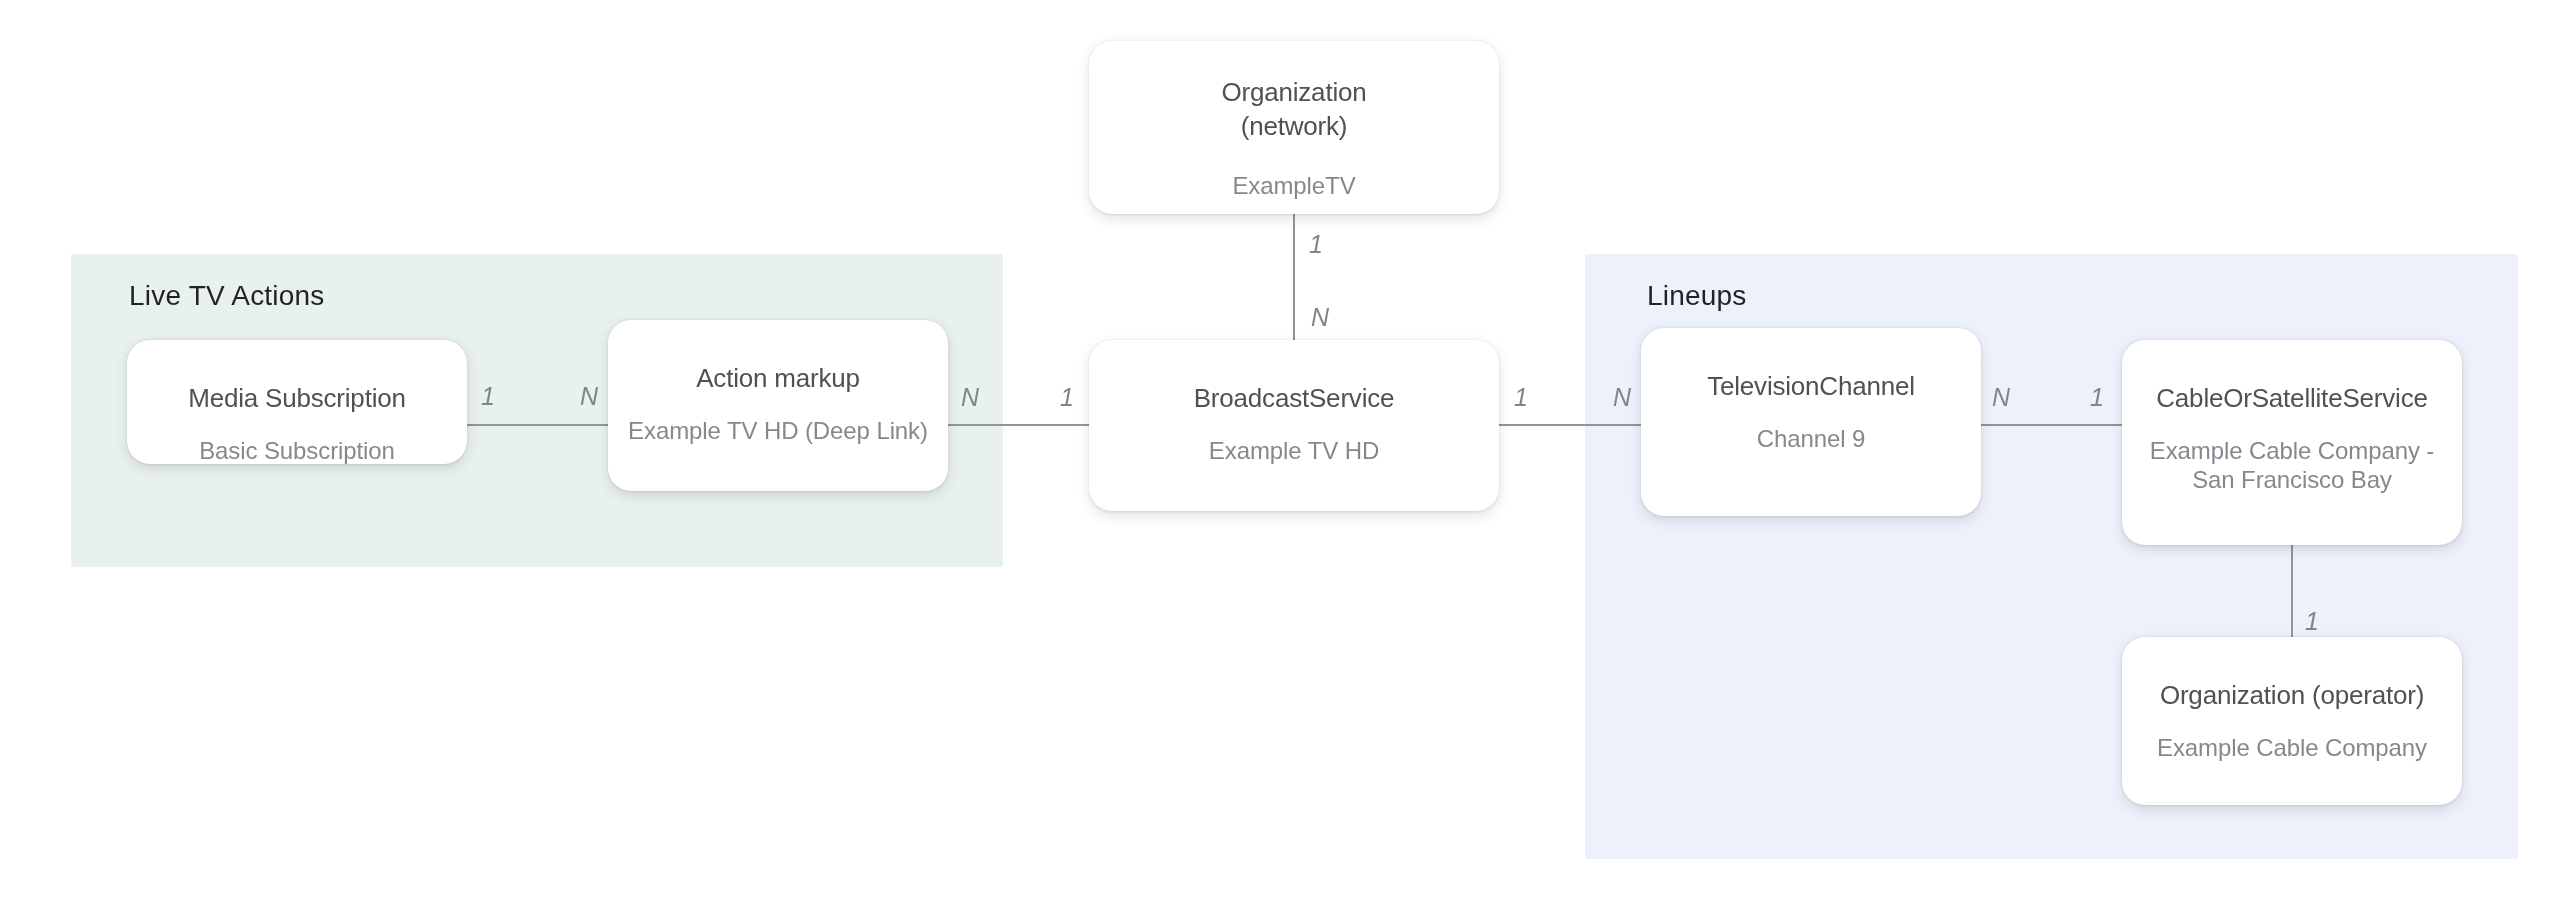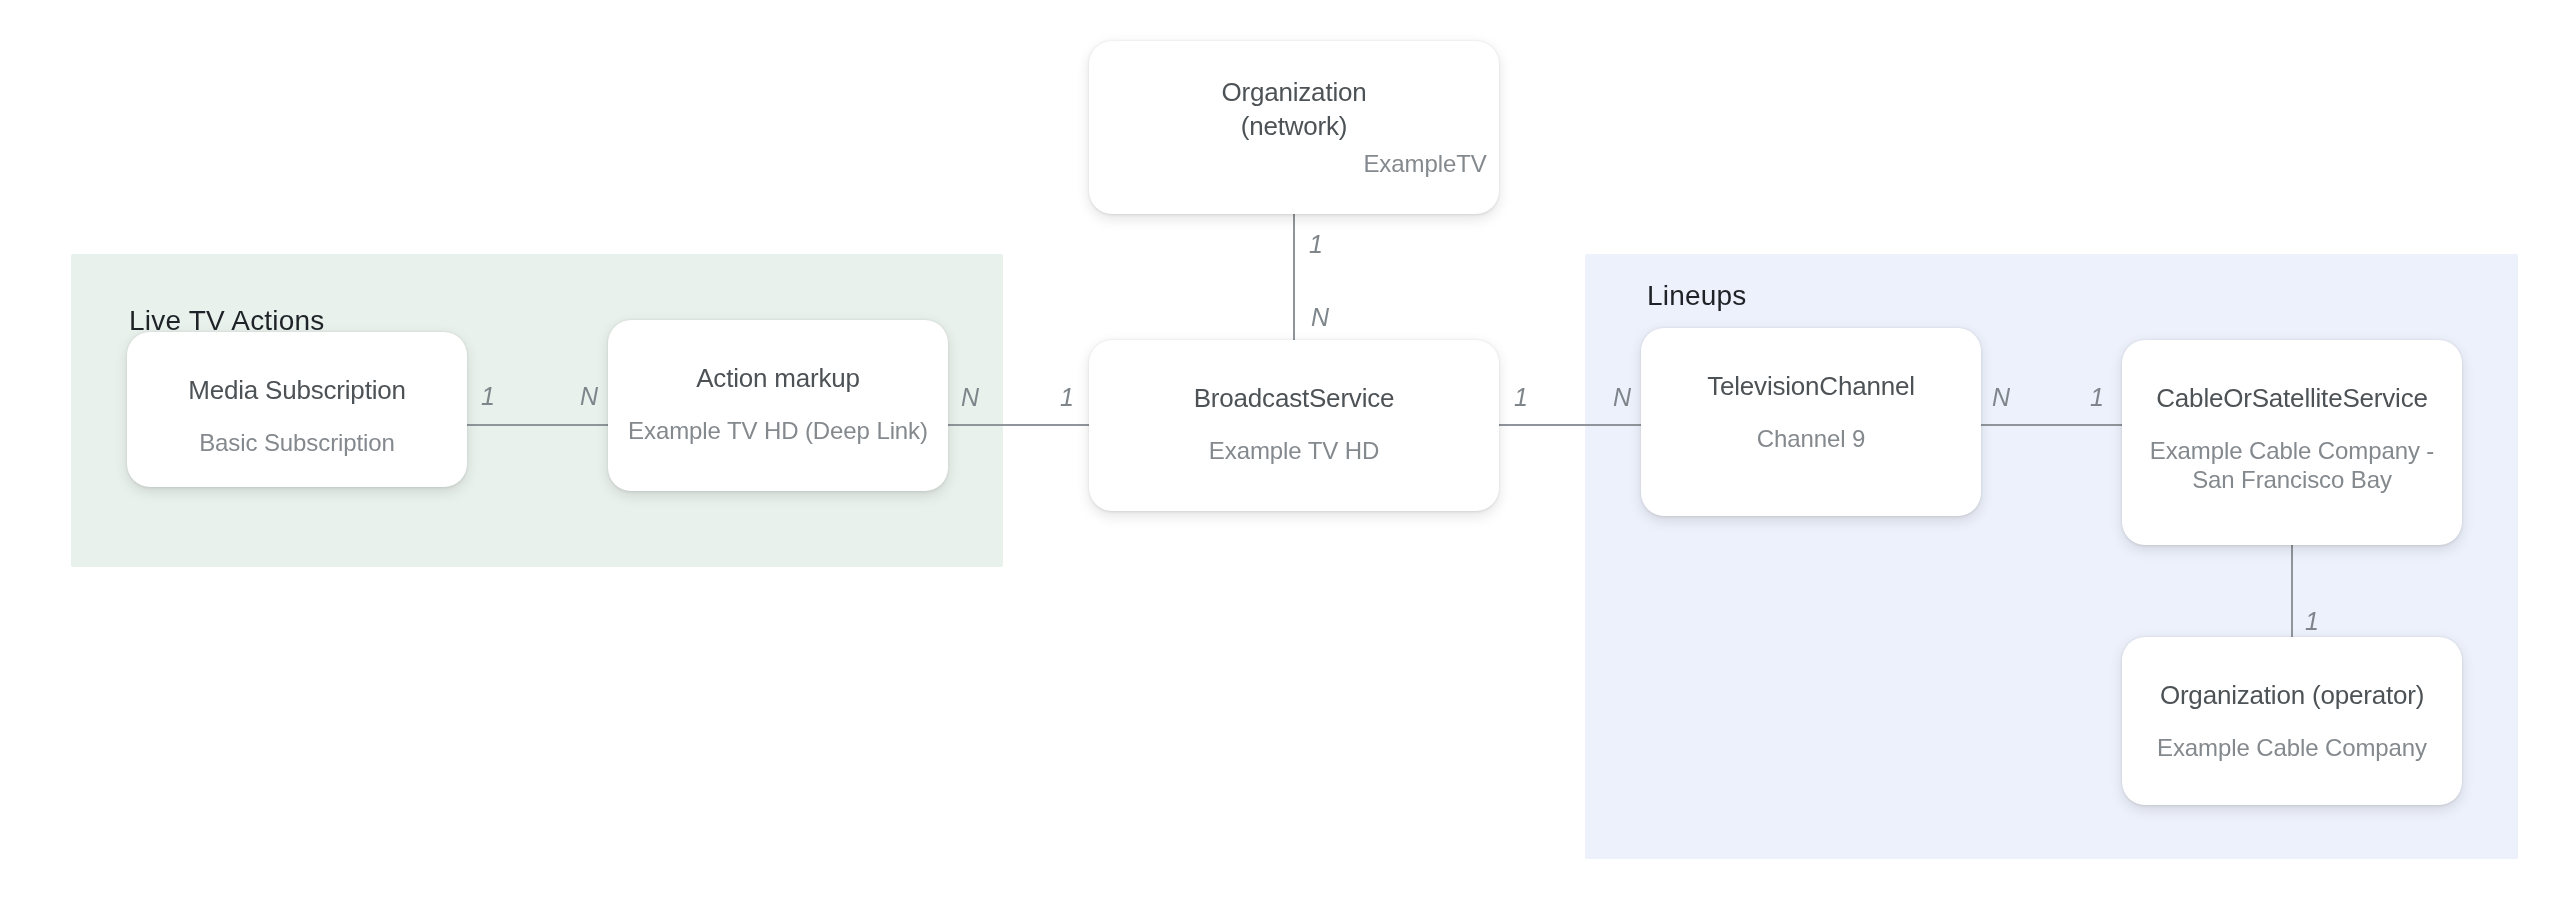--- a/index.html
+++ b/index.html
@@ -31,21 +31,21 @@
     background: #edf1fb;
   }
   .region-title {
     position: absolute;
     font-size: 28px;
     line-height: 32px;
     color: #1f2328;
     letter-spacing: 0.2px;
     white-space: nowrap;
   }
-  .region-title.live-tv { left: 129px; top: 280px; margin-top: 25px; }
+  .region-title.live-tv { left: 129px; top: 280px; }
   .region-title.lineups { left: 1647px; top: 280px; }
 
   
   .edge {
     position: absolute;
     background: #8f959a;
   }
   .edge.h { height: 1.8px; }
   .edge.v { width: 1.8px; }
 
@@ -79,22 +79,22 @@
   }
   .node .subtitle {
     margin-top: 21px;
     font-size: 24px;
     line-height: 29px;
     color: #84898e;
     white-space: pre-line;
     letter-spacing: -0.1px;
   }
   .node.org-network { left: 1089px; top: 41px;  width: 410px; height: 173px; padding-top: 34px; }
-  .node.org-network .subtitle { margin-top: 6px; text-align: right; }
-  .node.media-subscription  { left: 127px;  top: 332px; width: 340px; height: 155px; }
+  .node.org-network .subtitle { margin-top: 28px; }
+  .node.media-subscription  { left: 127px;  top: 340px; width: 340px; height: 124px; }
   .node.action-markup       { left: 608px;  top: 320px; width: 340px; height: 171px; }
   .node.broadcast-service   { left: 1089px; top: 340px; width: 410px; height: 171px; }
   .node.television-channel  { left: 1641px; top: 328px; width: 340px; height: 188px; }
   .node.cable-or-satellite  { left: 2122px; top: 340px; width: 340px; height: 205px; }
   .node.org-operator        { left: 2122px; top: 637px; width: 340px; height: 168px; }
 </style>
 </head>
 <body>
 
 <div class="canvas">

